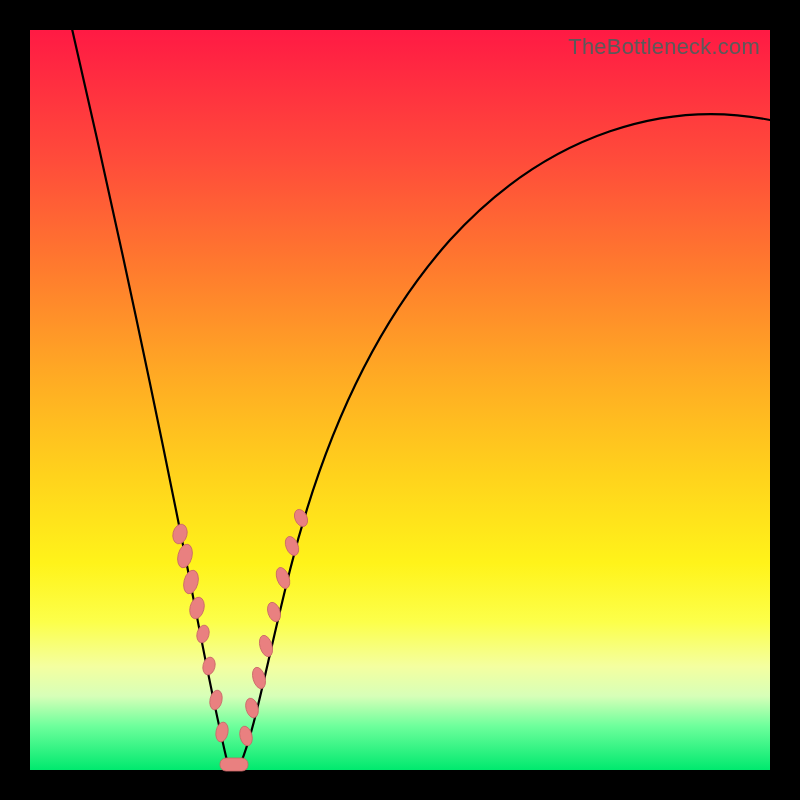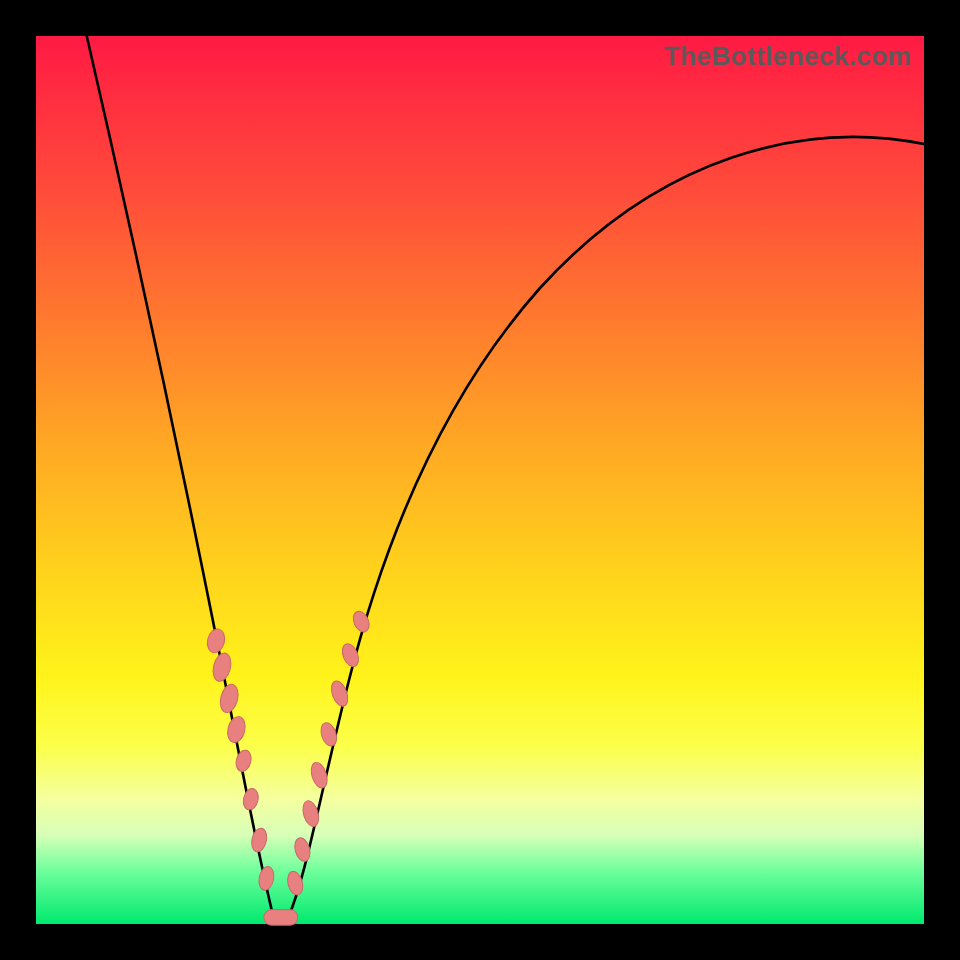--- a/index.html
+++ b/index.html
@@ -32,21 +32,21 @@
       #00e96e 100%
     );
   }
   .watermark {
     position: absolute;
     top: 4px;
     right: 10px;
     color: #5a5a5a;
     font-size: 22px;
     letter-spacing: 0.2px;
-    font-weight: 700;
+    font-weight: 400;
     font-family: Arial, Helvetica, sans-serif;
   }
   svg.curve {
     position: absolute;
     left: 0;
     top: 0;
     width: 740px;
     height: 740px;
     overflow: visible;
   }

